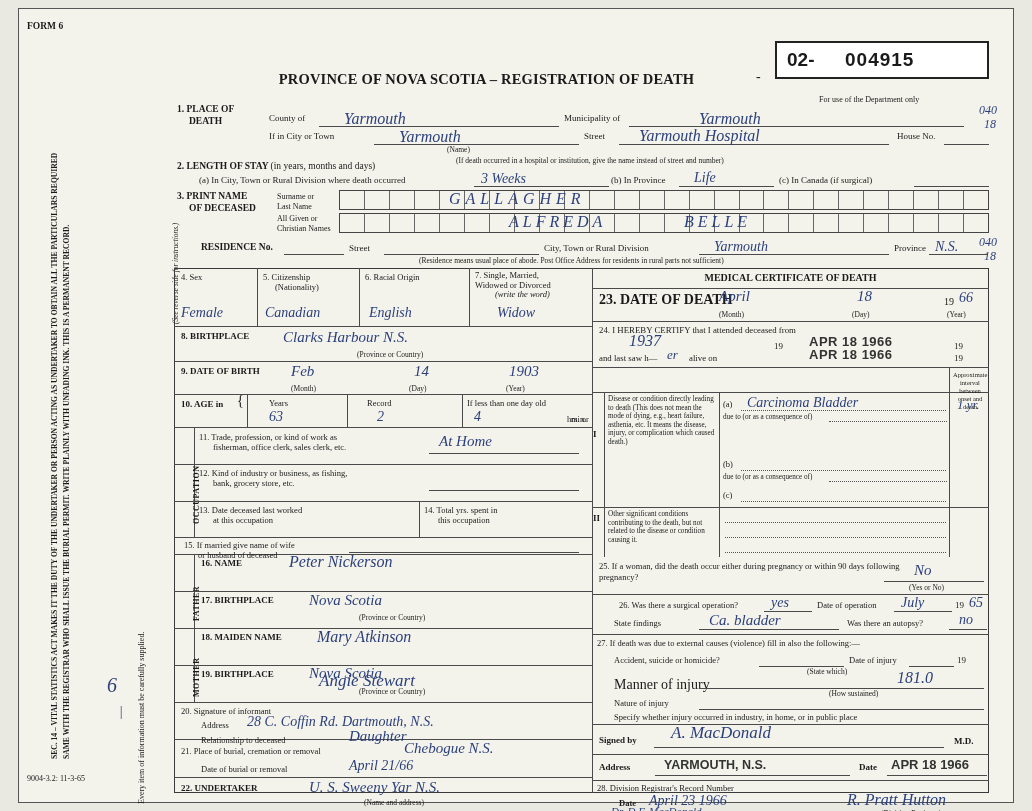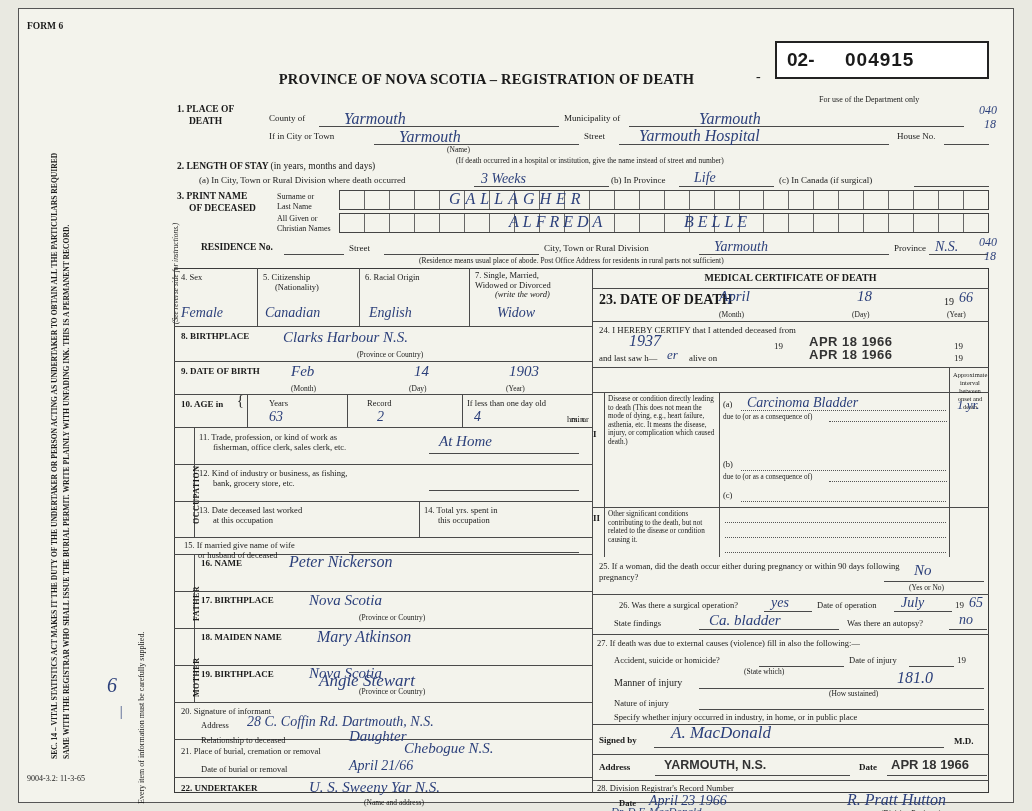--- a/index.html
+++ b/index.html
@@ -376,27 +376,27 @@
     <div class="t hw" style="left:690px;top:603px;font-size:15px;">Ca. bladder</div>
     <div class="line" style="left:680px;top:620px;width:140px;"></div>
     <div class="t" style="left:828px;top:609px;font-size:8.5px;">Was there an autopsy?</div>
     <div class="t hw" style="left:940px;top:603px;font-size:14px;">no</div>
     <div class="line" style="left:930px;top:620px;width:38px;"></div>
 
     <div class="line" style="left:573px;top:715px;width:397px;"></div>
     <div class="t" style="left:578px;top:629px;font-size:8.5px;">27. If death was due to external causes (violence) fill in also the following:—</div>
     <div class="t" style="left:595px;top:646px;font-size:8.5px;">Accident, suicide or homicide?</div>
     <div class="line" style="left:740px;top:657px;width:85px;"></div>
-    <div class="t xsmall" style="left:725px;top:658px;">(State which)</div>
+    <div class="t xsmall" style="left:788px;top:658px;">(State which)</div>
     <div class="t" style="left:830px;top:646px;font-size:8.5px;">Date of injury</div>
     <div class="line" style="left:890px;top:657px;width:45px;"></div>
     <div class="t" style="left:938px;top:646px;font-size:9px;">19</div>
     <div class="t hw" style="left:878px;top:660px;font-size:16px;">181.0</div>
 
-    <div class="t" style="left:595px;top:668px;font-size:10px;">Manner of injury</div>
+    <div class="t" style="left:595px;top:668px;font-size:14px;">Manner of injury</div>
     <div class="line" style="left:680px;top:679px;width:285px;"></div>
     <div class="t xsmall" style="left:810px;top:680px;">(How sustained)</div>
     <div class="t" style="left:595px;top:689px;font-size:8.5px;">Nature of injury</div>
     <div class="line" style="left:680px;top:700px;width:285px;"></div>
     <div class="t" style="left:595px;top:703px;font-size:8.5px;">Specify whether injury occurred in industry, in home, or in public place</div>
 
     <div class="line" style="left:573px;top:745px;width:397px;"></div>
     <div class="t b" style="left:580px;top:726px;font-size:9px;">Signed by</div>
     <div class="t hw" style="left:652px;top:714px;font-size:17px;">A. MacDonald</div>
     <div class="line" style="left:635px;top:738px;width:290px;"></div>

